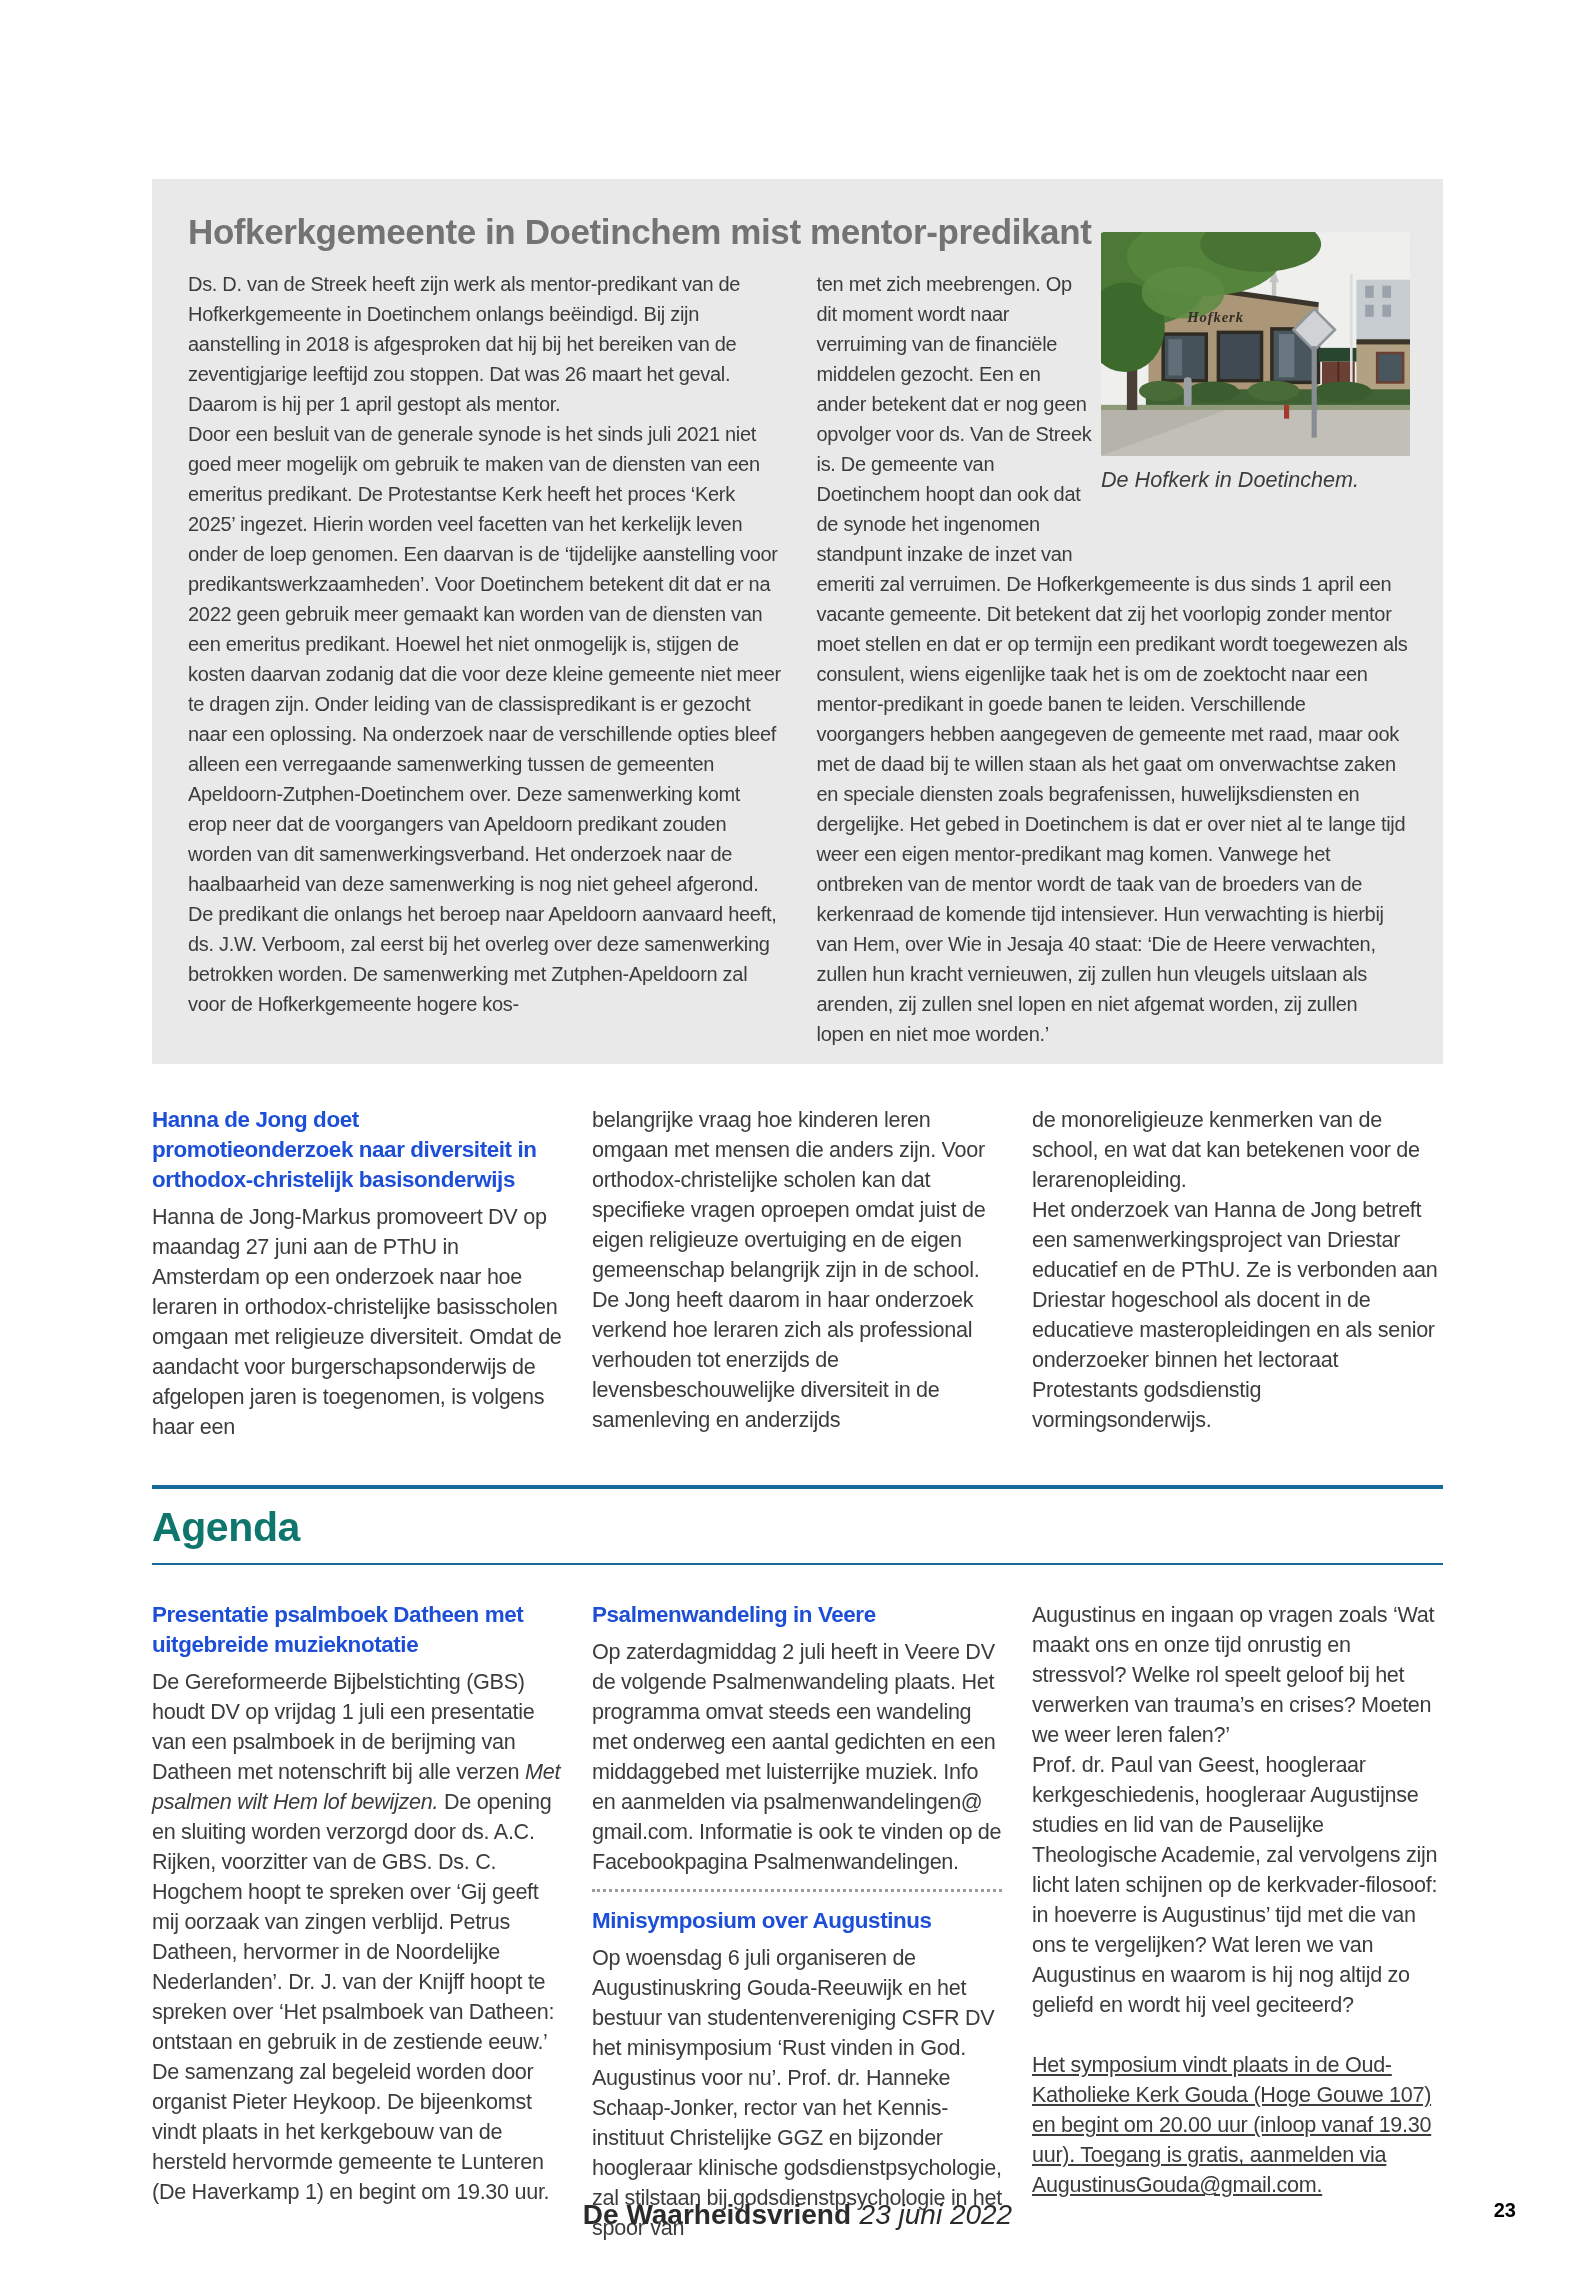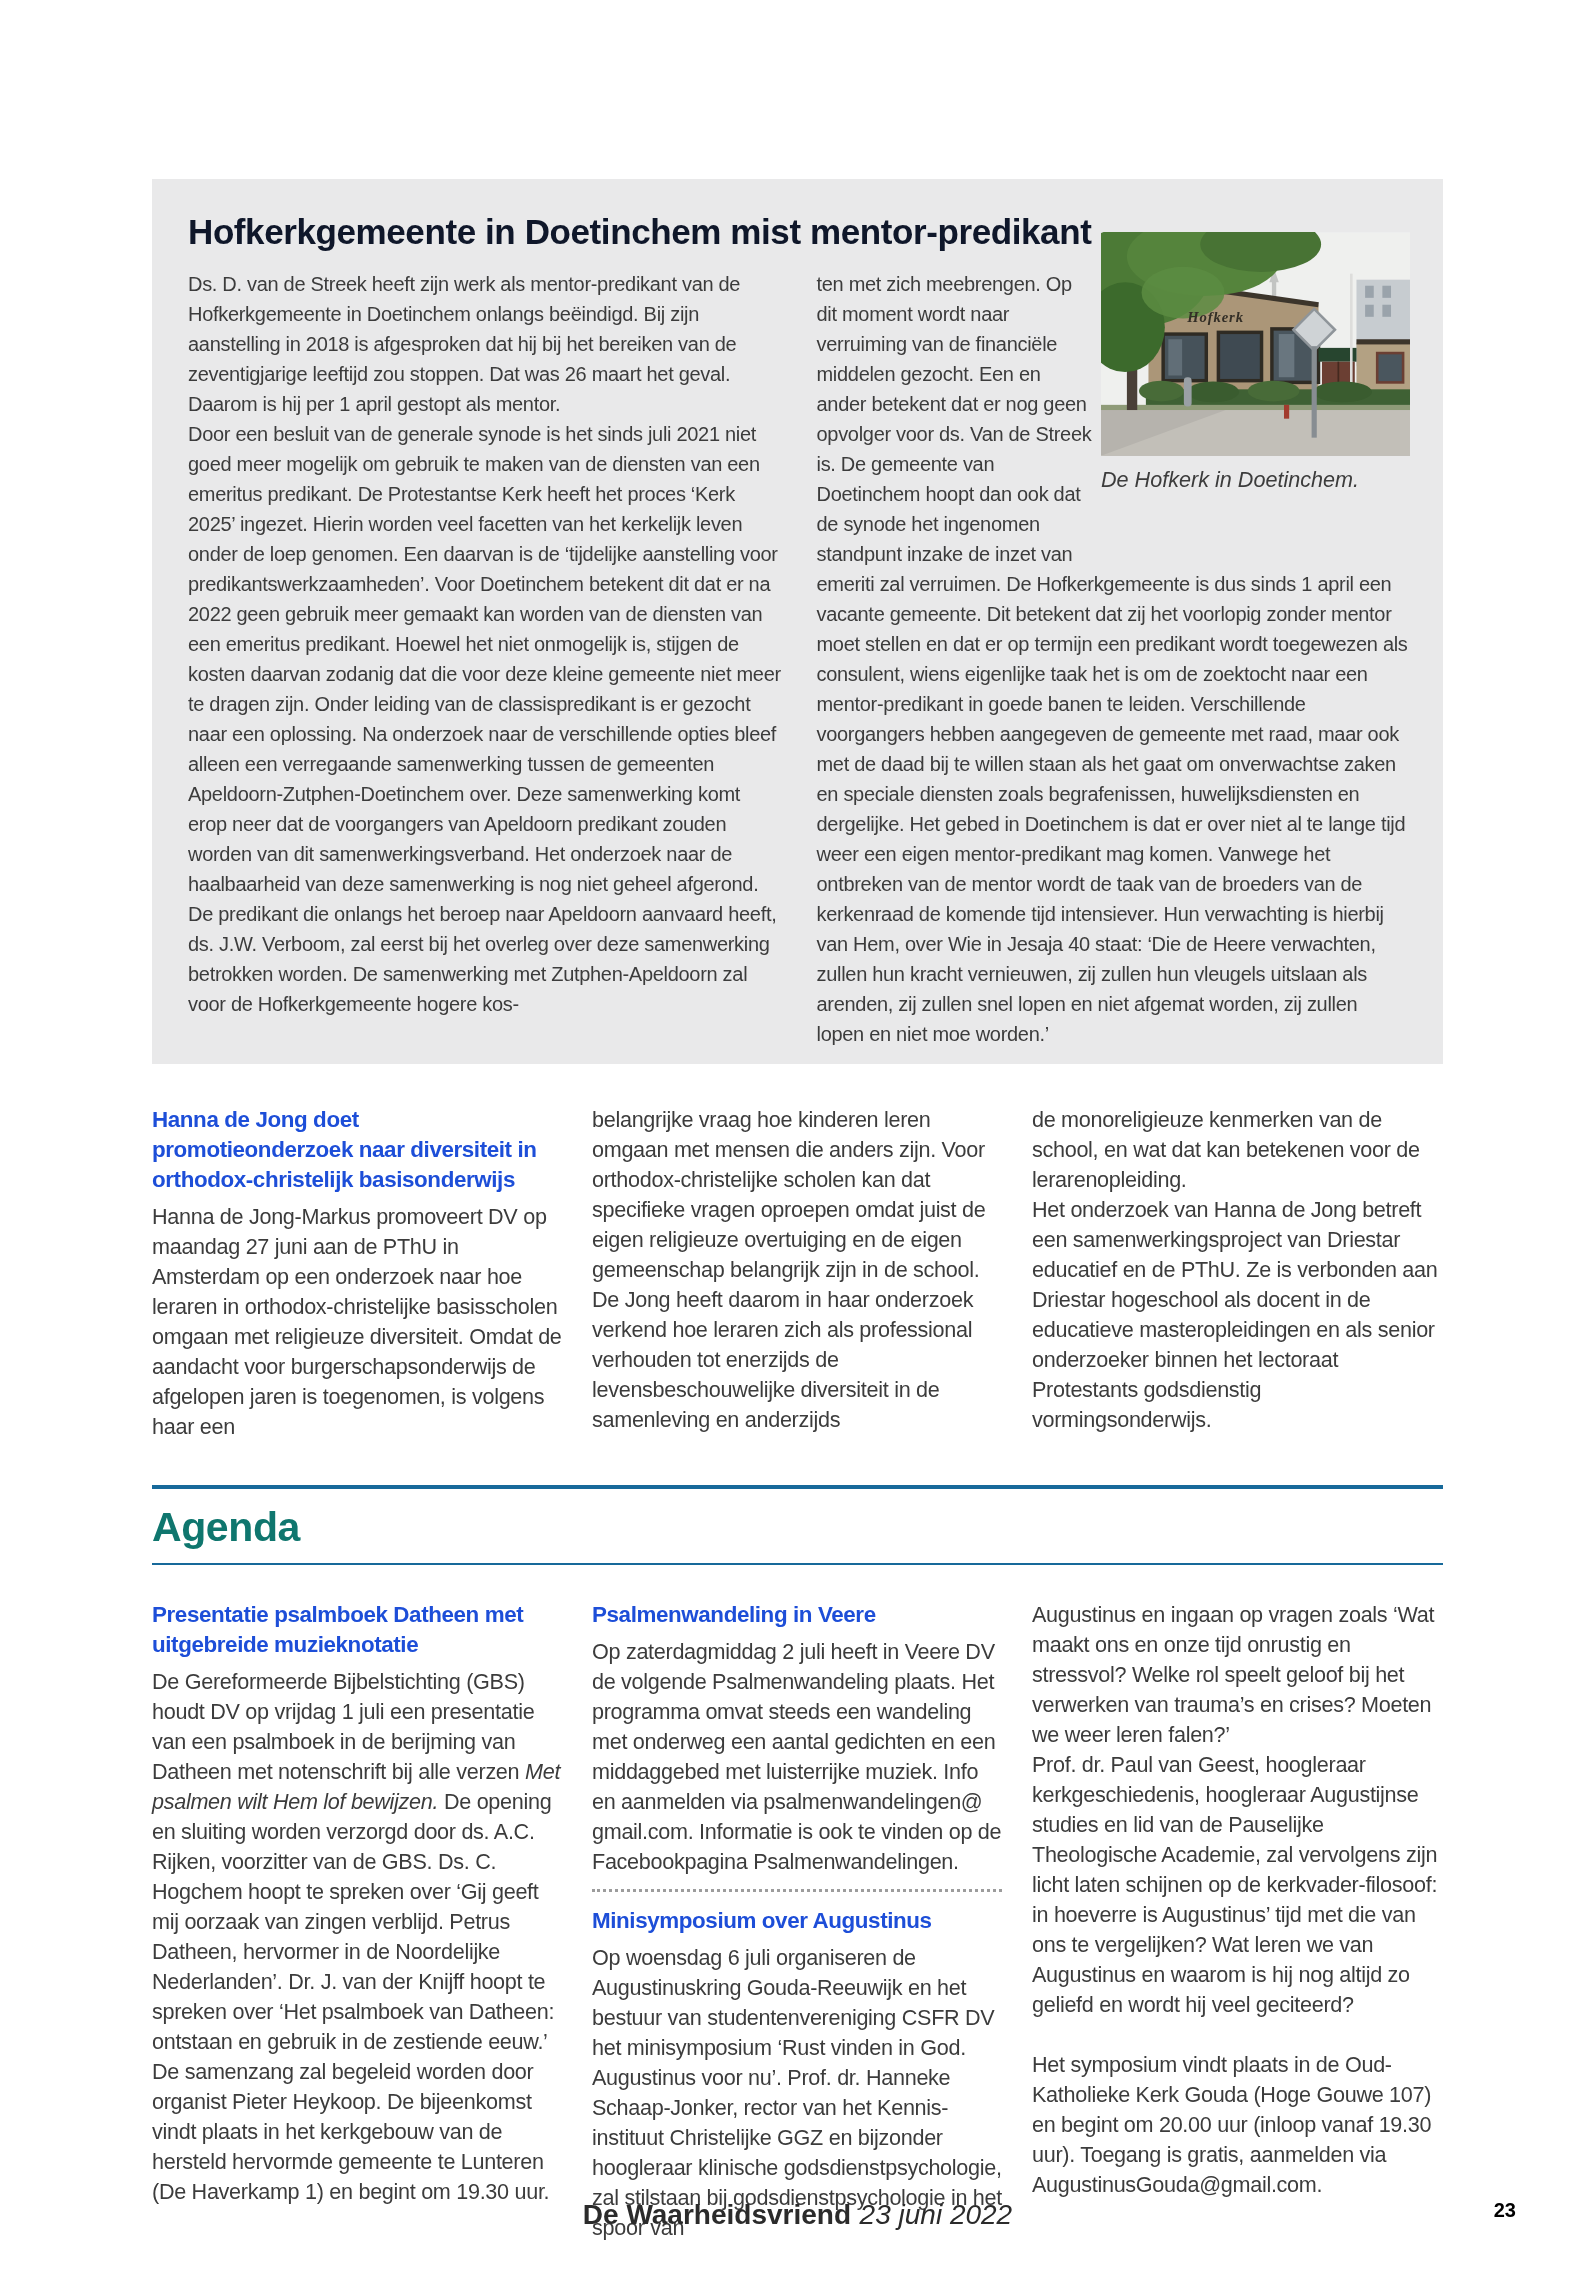--- a/index.html
+++ b/index.html
@@ -11,21 +11,21 @@
   .page{position:relative;width:1592px;height:2295px;}
   .content{position:absolute;left:152px;top:0;width:1291px;}
 
   
   .article-box{
     margin-top:179px;background:#e9e9ea;position:relative;
     padding:26px 33px 15.5px 36px;
   }
   .article-box h1{
     margin:5.2px 0 15.5px 0;font-size:35px;line-height:43px;font-weight:bold;
-    color:#0f172a;letter-spacing:-0.4px;
+    color:#737373;letter-spacing:-0.4px;
   }
   .box-cols{display:flex;gap:35px;}
   .box-col{width:594px;font-size:20px;line-height:30px;color:#3c3c3c;letter-spacing:-0.3px;}
   .box-col p{margin:0;}
   .fig-spacer{float:right;width:318px;height:278px;}
   .figure{position:absolute;top:53px;right:33px;width:309px;}
   .figure svg{display:block;width:309px;height:224px;}
   .figure figcaption{
     margin:10.4px 0 0 0;font-size:21.6px;line-height:28px;font-style:italic;color:#3c3c3c;
   }
@@ -46,21 +46,21 @@
   .agenda h1{
     margin:14px 0 12px 0;font-size:41px;line-height:48px;font-weight:bold;
     color:#0f766e;letter-spacing:-0.4px;
   }
   .agenda-cols{display:flex;gap:30px;margin-top:35px;}
   .agenda-col{width:410px;font-size:21.6px;line-height:30px;color:#3c3c3c;letter-spacing:-0.3px;}
   .agenda-col p{margin:0;}
   .dotted-divider{
     border:0;border-top:3.5px dotted #9c9c9c;margin:12px 0 14px 0;
   }
-  .gap-par{margin-top:30px !important;}
+  .gap-par{margin-top:30px !important;text-decoration:underline;}
   .italic{font-style:italic;}
 
   
   .footer-center{
     position:absolute;top:2199px;left:152px;width:1291px;text-align:center;
     font-size:28px;color:#2b2b2b;
   }
   .footer-center .mag{font-weight:bold;}
   .footer-center .date{font-style:italic;margin-left:8.6px;}
   .page-number{

